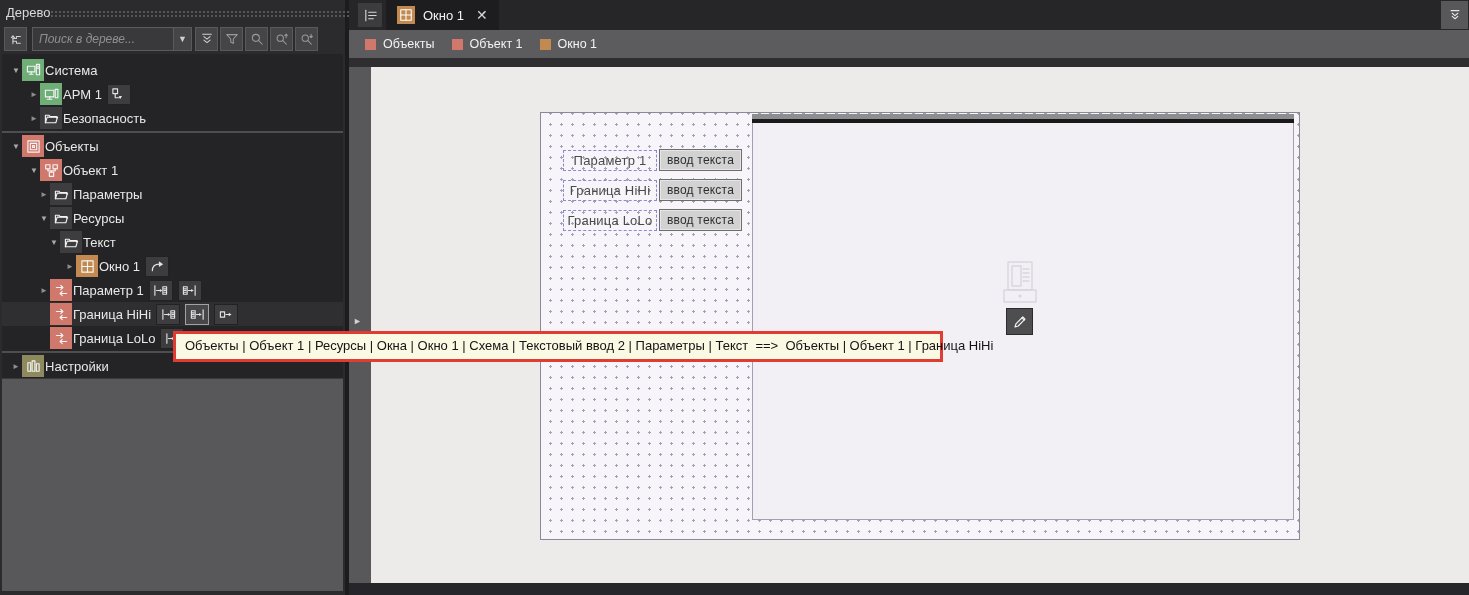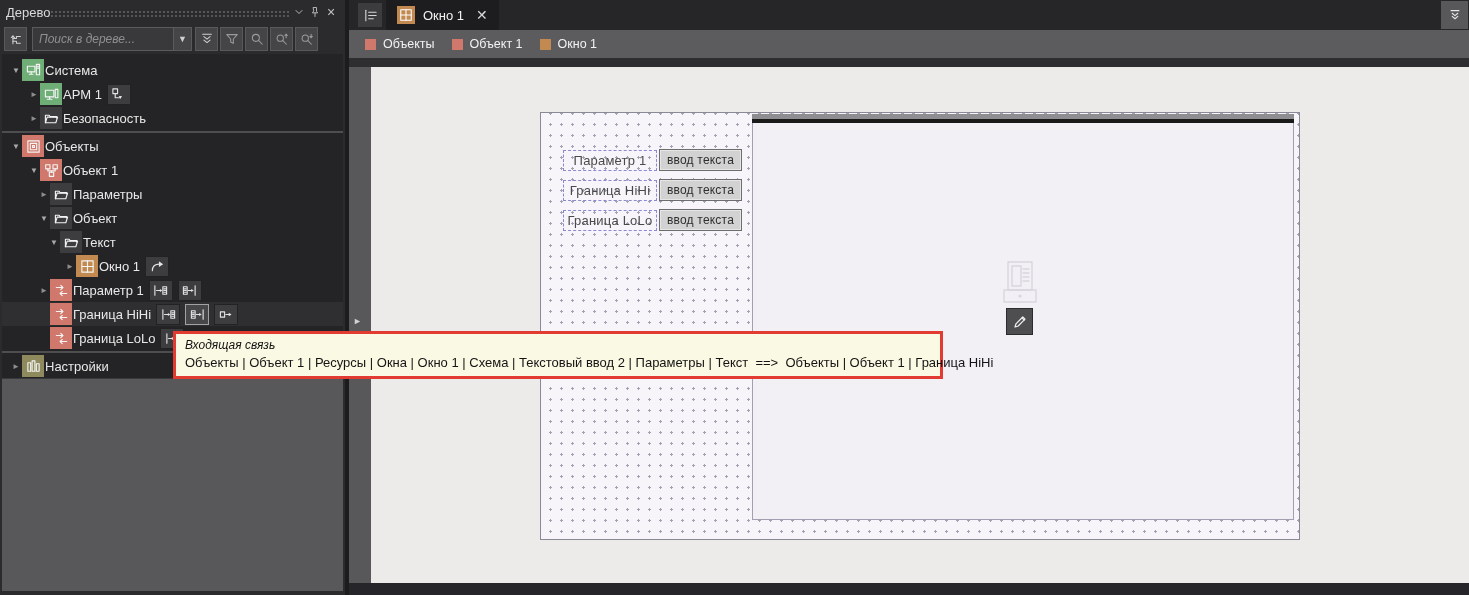--- a/index.html
+++ b/index.html
@@ -4,21 +4,21 @@
 <style>
   html,body{margin:0;padding:0}
   body{width:1469px;height:595px;position:relative;overflow:hidden;
        background:#1c1c1f;font-family:"Liberation Sans",sans-serif;
        -webkit-font-smoothing:antialiased}
   .abs{position:absolute}
   svg{fill:none;stroke:currentColor;stroke-width:1.2;stroke-linecap:round;stroke-linejoin:round}
 
   
   #tree{left:0;top:0;width:345px;height:595px;background:#2b2b2e}
-  .tree-header{left:0;top:0;width:345px;height:24px;display:flex;align-items:center;padding:0 6px;box-sizing:border-box;gap:0}
+  .tree-header{left:0;top:0;width:415px;height:24px;display:flex;align-items:center;padding:0 6px;box-sizing:border-box;gap:0}
   .tree-title{color:#d9d9d9;font-size:13px;white-space:nowrap}
   .drag-dots{flex:1;height:7px;margin-top:2px;
      background:radial-gradient(#575757 0.9px,transparent 1px);background-size:4px 4px}
   .hicon{color:#c4c4c4;font-size:12px;width:16px;height:16px;display:flex;align-items:center;justify-content:center}
   .hicon svg{width:12px;height:12px}
   .tree-toolbar{left:4px;top:26px;width:338px;height:26px;display:flex;align-items:center}
   .tbtn{width:23px;height:24px;background:#454548;border:1px solid #59595c;box-sizing:border-box;
         display:flex;align-items:center;justify-content:center;color:#cfcfcf;margin-right:2px}
   .tbtn svg{width:14px;height:14px}
   .tbtn.dim{color:#9a9a9a}
@@ -238,21 +238,21 @@
         <span class="tlabel">Параметры</span>
       </div>
       <div class="trow">
         <span class="arr" style="margin-left: 36px;">▼</span>
         <span class="tile" style="background: rgb(61, 61, 64);">
           <svg viewBox="0 0 16 16">
             <path d="M1.5 12.5V4.5h4l1 1.5h6.8v1.5"></path>
             <path d="M1.5 12.5l1.9-6h11.1l-1.9 6z"></path>
           </svg>
         </span>
-        <span class="tlabel">Объект</span>
+        <span class="tlabel">Ресурсы</span>
       </div>
       <div class="trow">
         <span class="arr" style="margin-left: 46px;">▼</span>
         <span class="tile" style="background: rgb(61, 61, 64);">
           <svg viewBox="0 0 16 16">
             <path d="M1.5 12.5V4.5h4l1 1.5h6.8v1.5"></path>
             <path d="M1.5 12.5l1.9-6h11.1l-1.9 6z"></path>
           </svg>
         </span>
         <span class="tlabel">Текст</span>
@@ -442,15 +442,14 @@
 <div id="canvas-widgets">
     <div class="cv-label abs" style="left: 563px; top: 150px;">Параметр 1</div>
     <div class="cv-btn abs" style="left: 659px; top: 149px;">ввод текста</div>
     <div class="cv-label abs" style="left: 563px; top: 180px;">Граница HiHi</div>
     <div class="cv-btn abs" style="left: 659px; top: 179px;">ввод текста</div>
     <div class="cv-label abs" style="left: 563px; top: 210px;">Граница LoLo</div>
     <div class="cv-btn abs" style="left: 659px; top: 209px;">ввод текста</div>
   </div>
 
 <div id="tooltip" class="abs">
-  <div class="tip-title">Входящая связь</div>
   <div class="tip-text">Объекты | Объект 1 | Ресурсы | Окна | Окно 1 | Схема | Текстовый ввод 2 | Параметры | Текст  ==&gt;  Объекты | Объект 1 | Граница HiHi</div>
 </div>
 
 </body></html>

